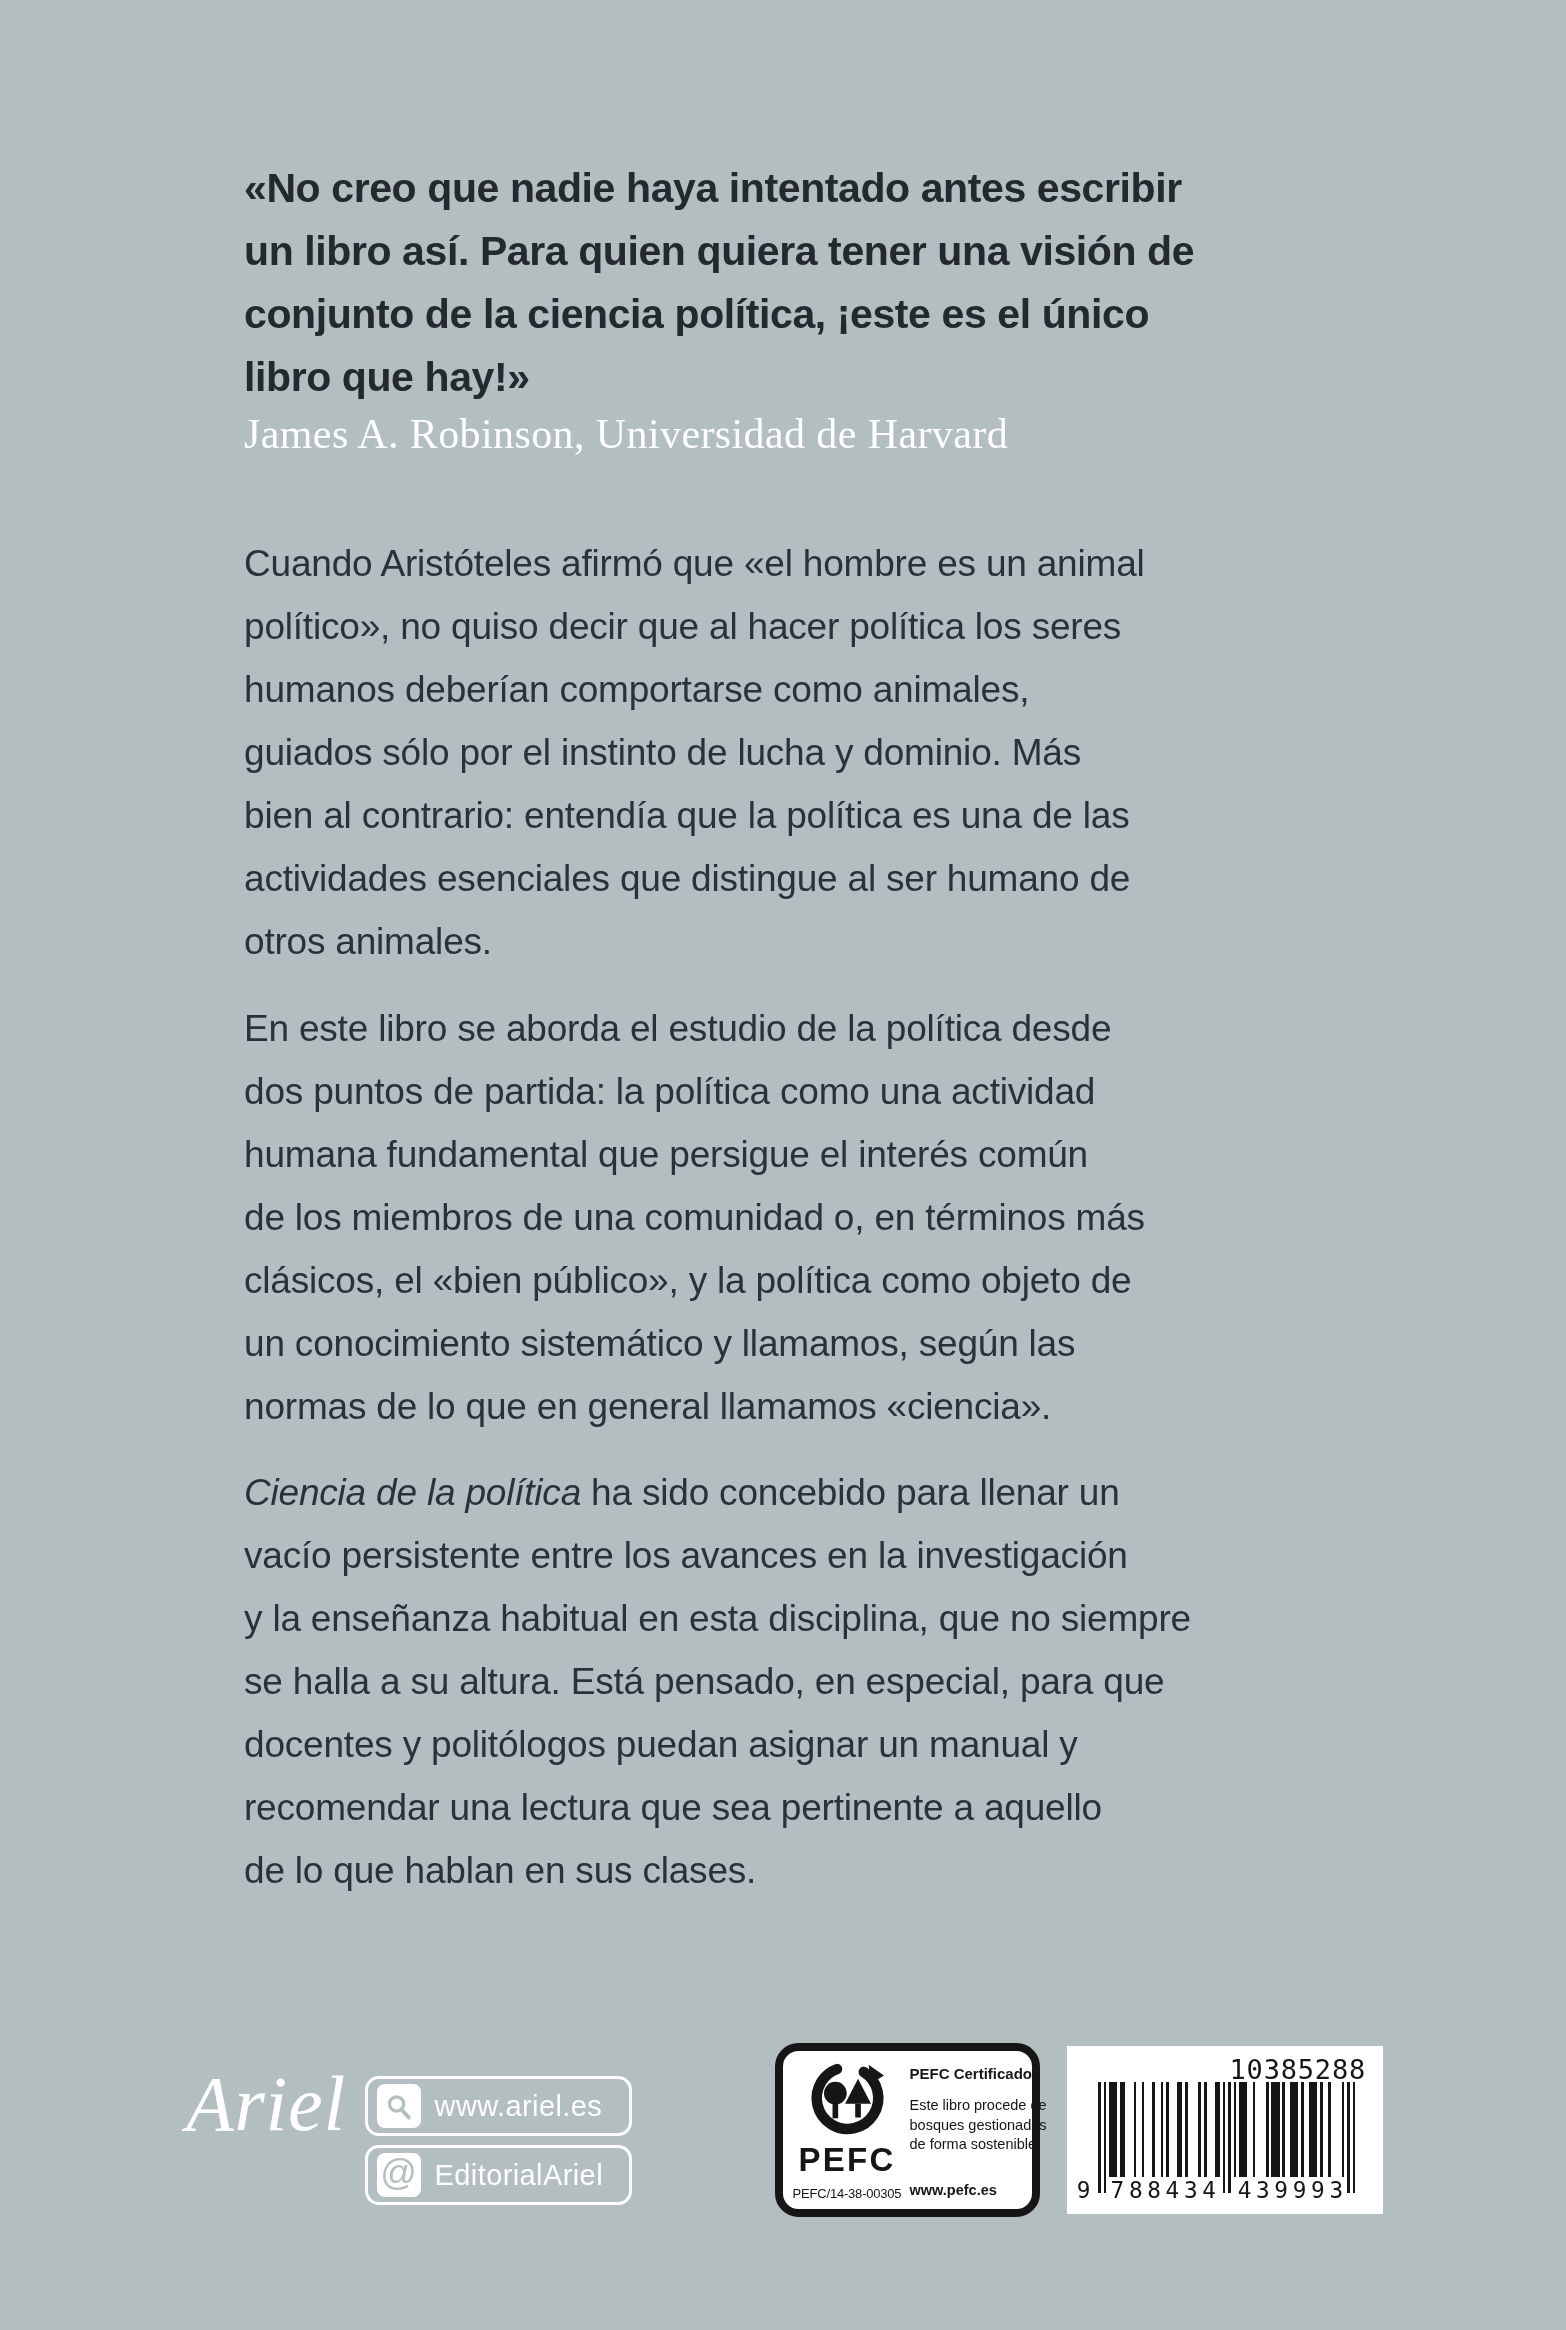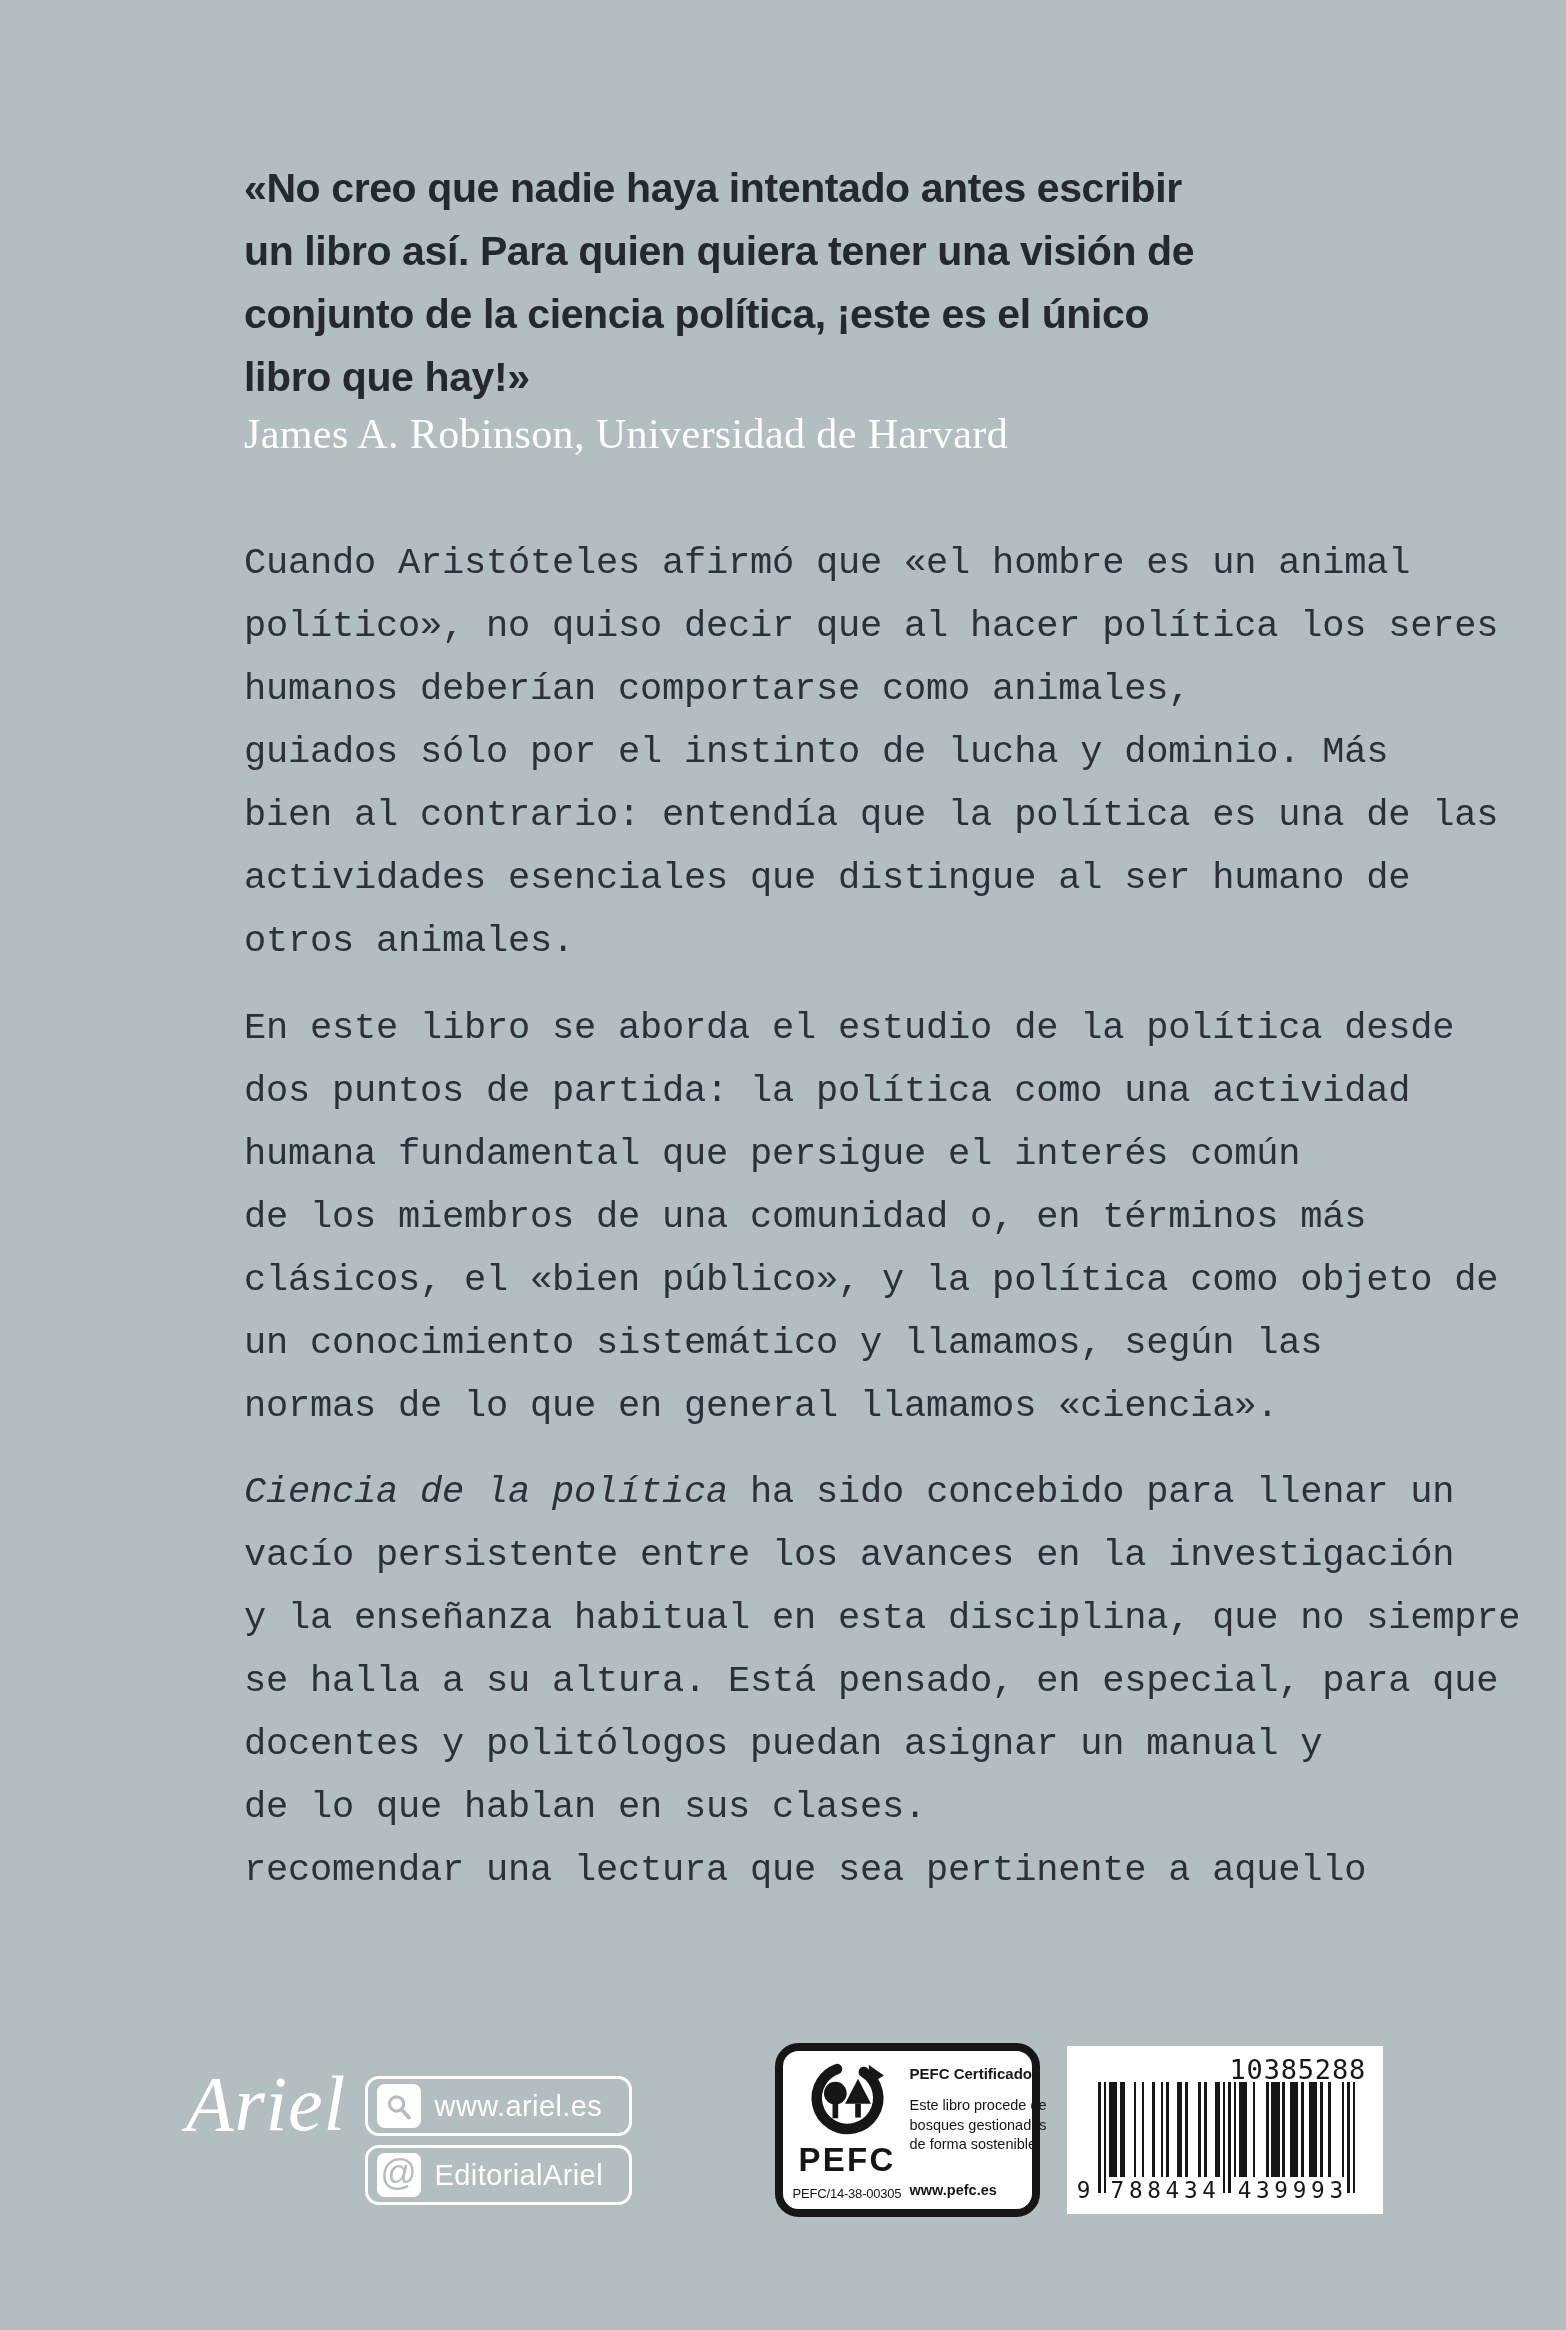--- a/index.html
+++ b/index.html
@@ -20,21 +20,21 @@
     white-space:nowrap;
   }
   .attribution{
     position:absolute;left:244px;top:410px;width:1123px;text-align:left;
     font-family:"Liberation Serif",serif;font-size:42px;color:var(--white);
     white-space:nowrap;letter-spacing:0.4px;
   }
   
   .bodytext{position:absolute;left:244px;top:532px;width:1175px;color:var(--body-ink);}
   .para{margin:0 0 23.5px 0;}
-  .bline{font-size:37px;line-height:63px;letter-spacing:-0.2px;white-space:nowrap;font-family:Liberation Mono, monospace;}
+  .bline{font-size:37px;line-height:63px;letter-spacing:-0.2px;white-space:nowrap;}
   .italic{font-style:italic;}
   
   .ariel-logo{
     position:absolute;left:186px;top:2065px;color:var(--white);
     font-family:"Liberation Serif",serif;font-style:italic;font-size:78px;
     line-height:1;letter-spacing:0.8px;
   }
   .pill{
     position:absolute;left:365px;width:267px;height:60px;
     border:3.9px solid var(--white);border-radius:14px;
@@ -114,22 +114,22 @@
       <div class="bline">clásicos, el «bien público», y la política como objeto de</div>
       <div class="bline">un conocimiento sistemático y llamamos, según las</div>
       <div class="bline">normas de lo que en general llamamos «ciencia».</div>
     </div>
     <div class="para">
       <div class="bline"><span class="italic">Ciencia de la política</span><span> ha sido concebido para llenar un</span></div>
       <div class="bline">vacío persistente entre los avances en la investigación</div>
       <div class="bline">y la enseñanza habitual en esta disciplina, que no siempre</div>
       <div class="bline">se halla a su altura. Está pensado, en especial, para que</div>
       <div class="bline">docentes y politólogos puedan asignar un manual y</div>
+      <div class="bline">recomendar una lectura que sea pertinente a aquello</div>
       <div class="bline">de lo que hablan en sus clases.</div>
-      <div class="bline">recomendar una lectura que sea pertinente a aquello</div>
     </div>
   </section>
 
   <div class="ariel-logo">Ariel</div>
 
   <div class="pill pill-web">
     <span class="pill-icon">
       <svg width="31" height="31" viewBox="0 0 48 48">
         <circle cx="21" cy="20" r="11" fill="none" stroke="#b3bec1" stroke-width="5"></circle>
         <line x1="29" y1="29" x2="40" y2="41" stroke="#b3bec1" stroke-width="6" stroke-linecap="round"></line>

